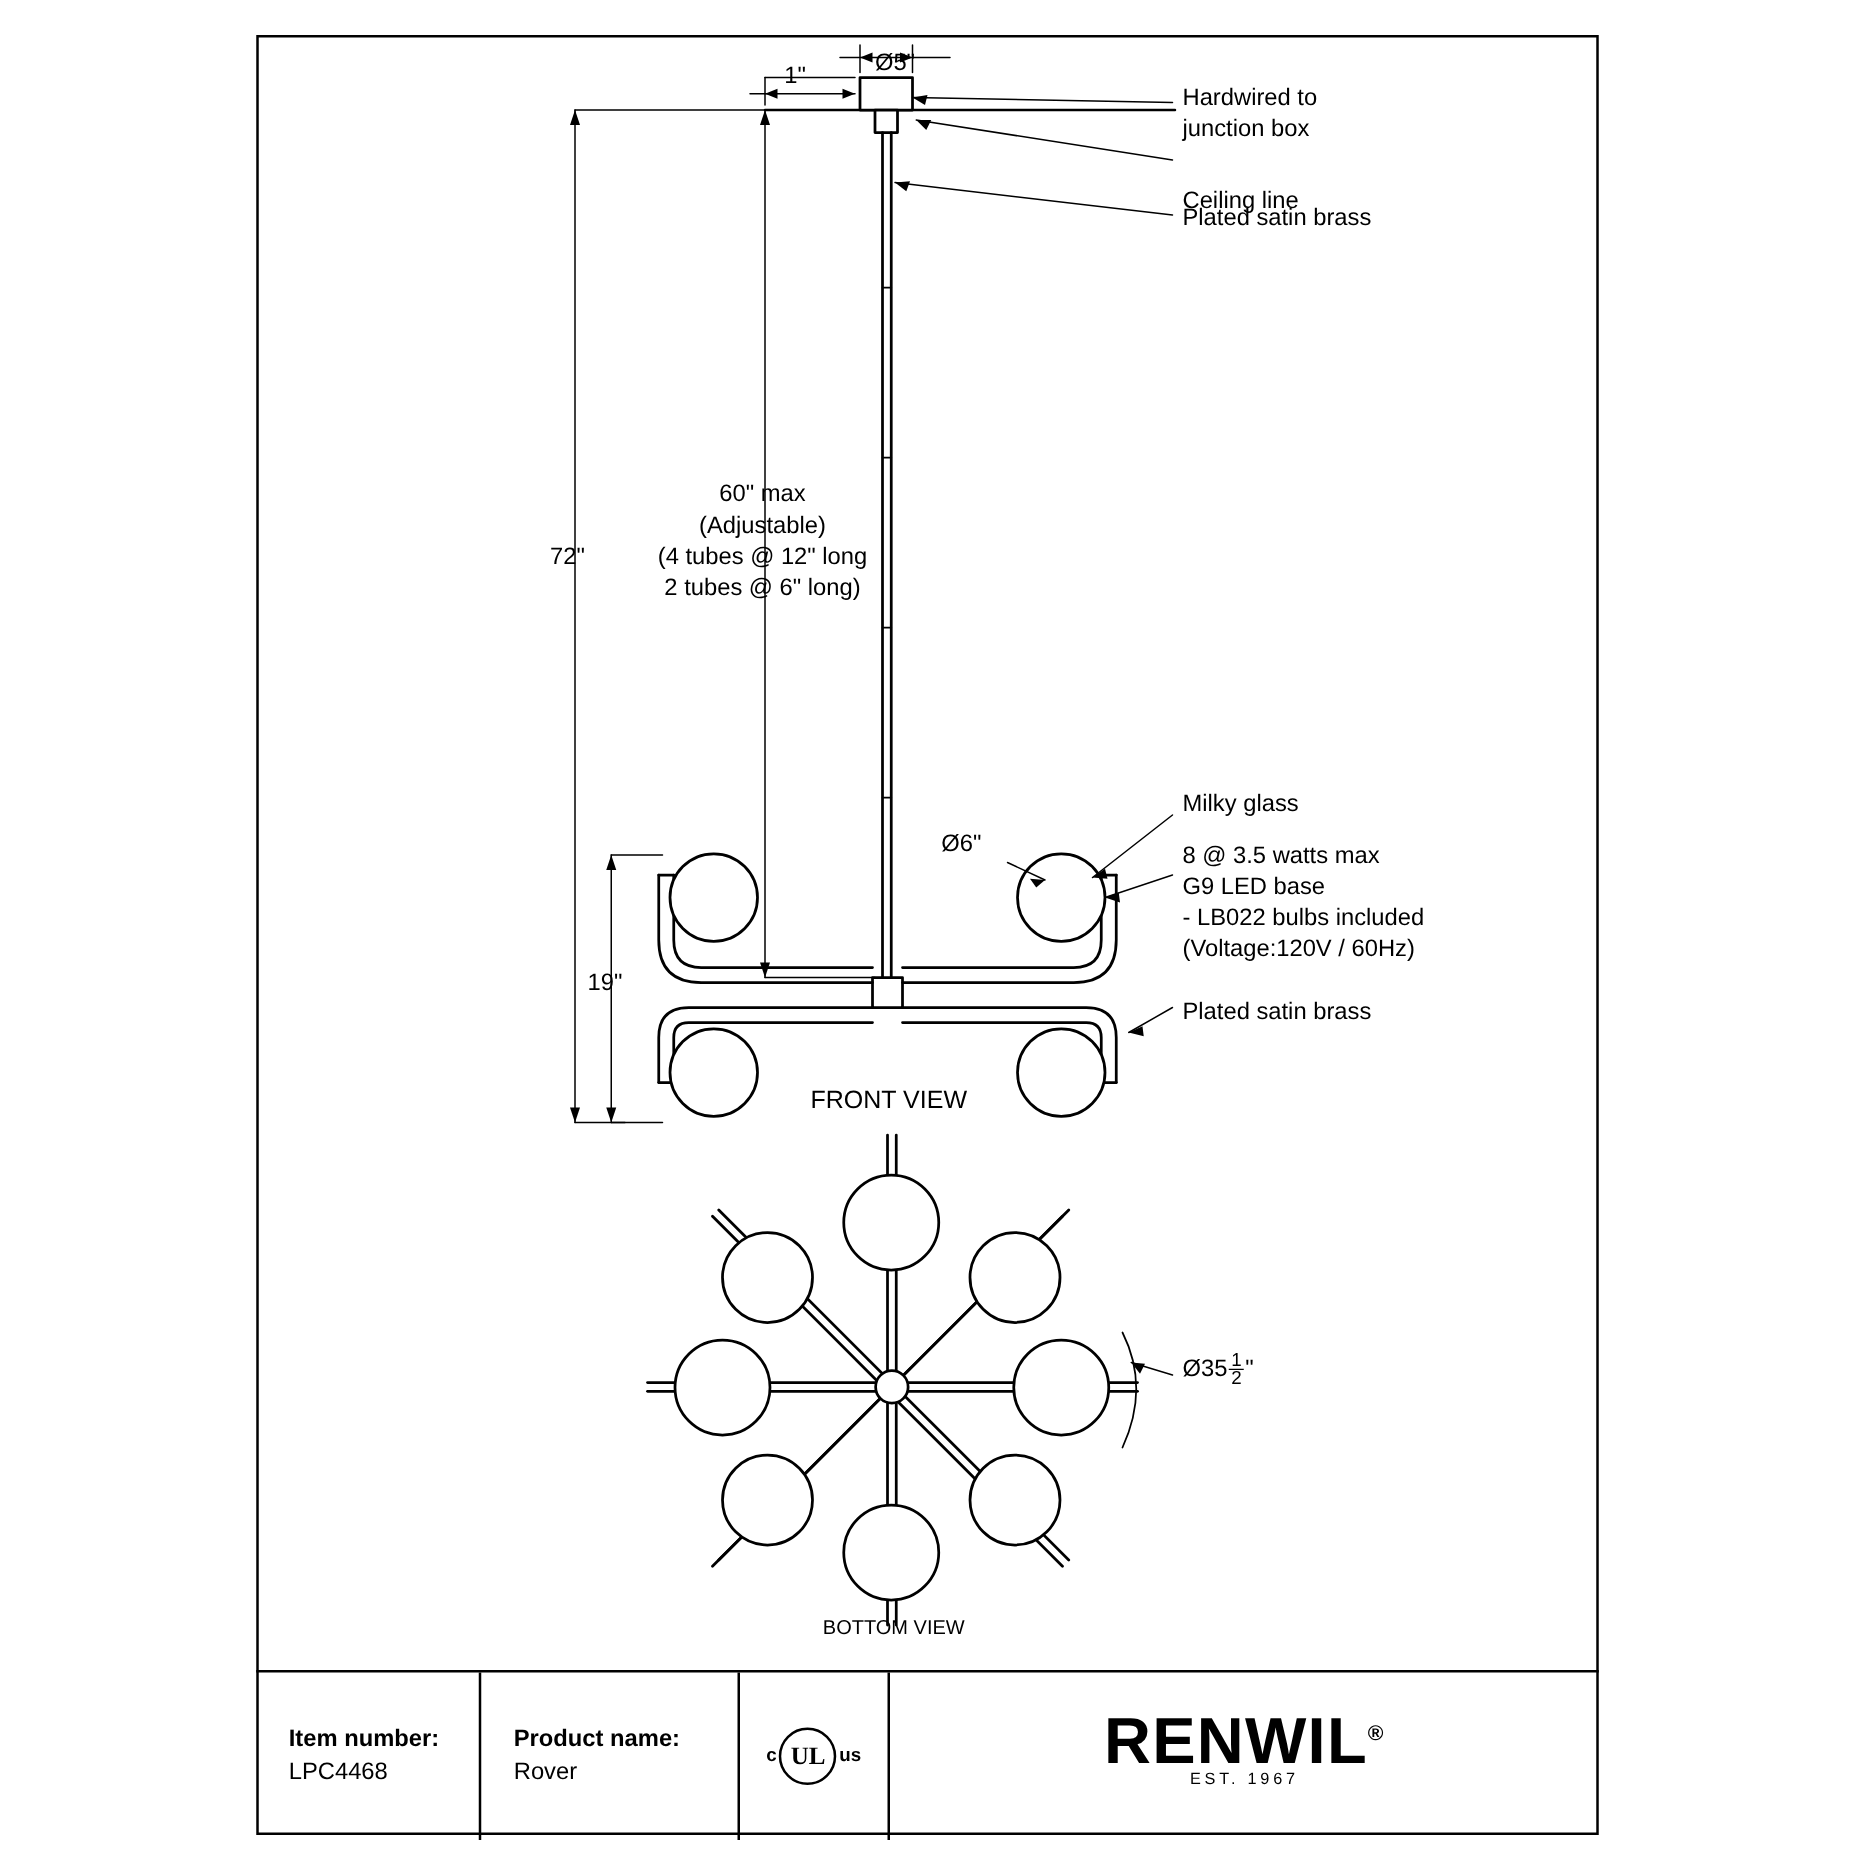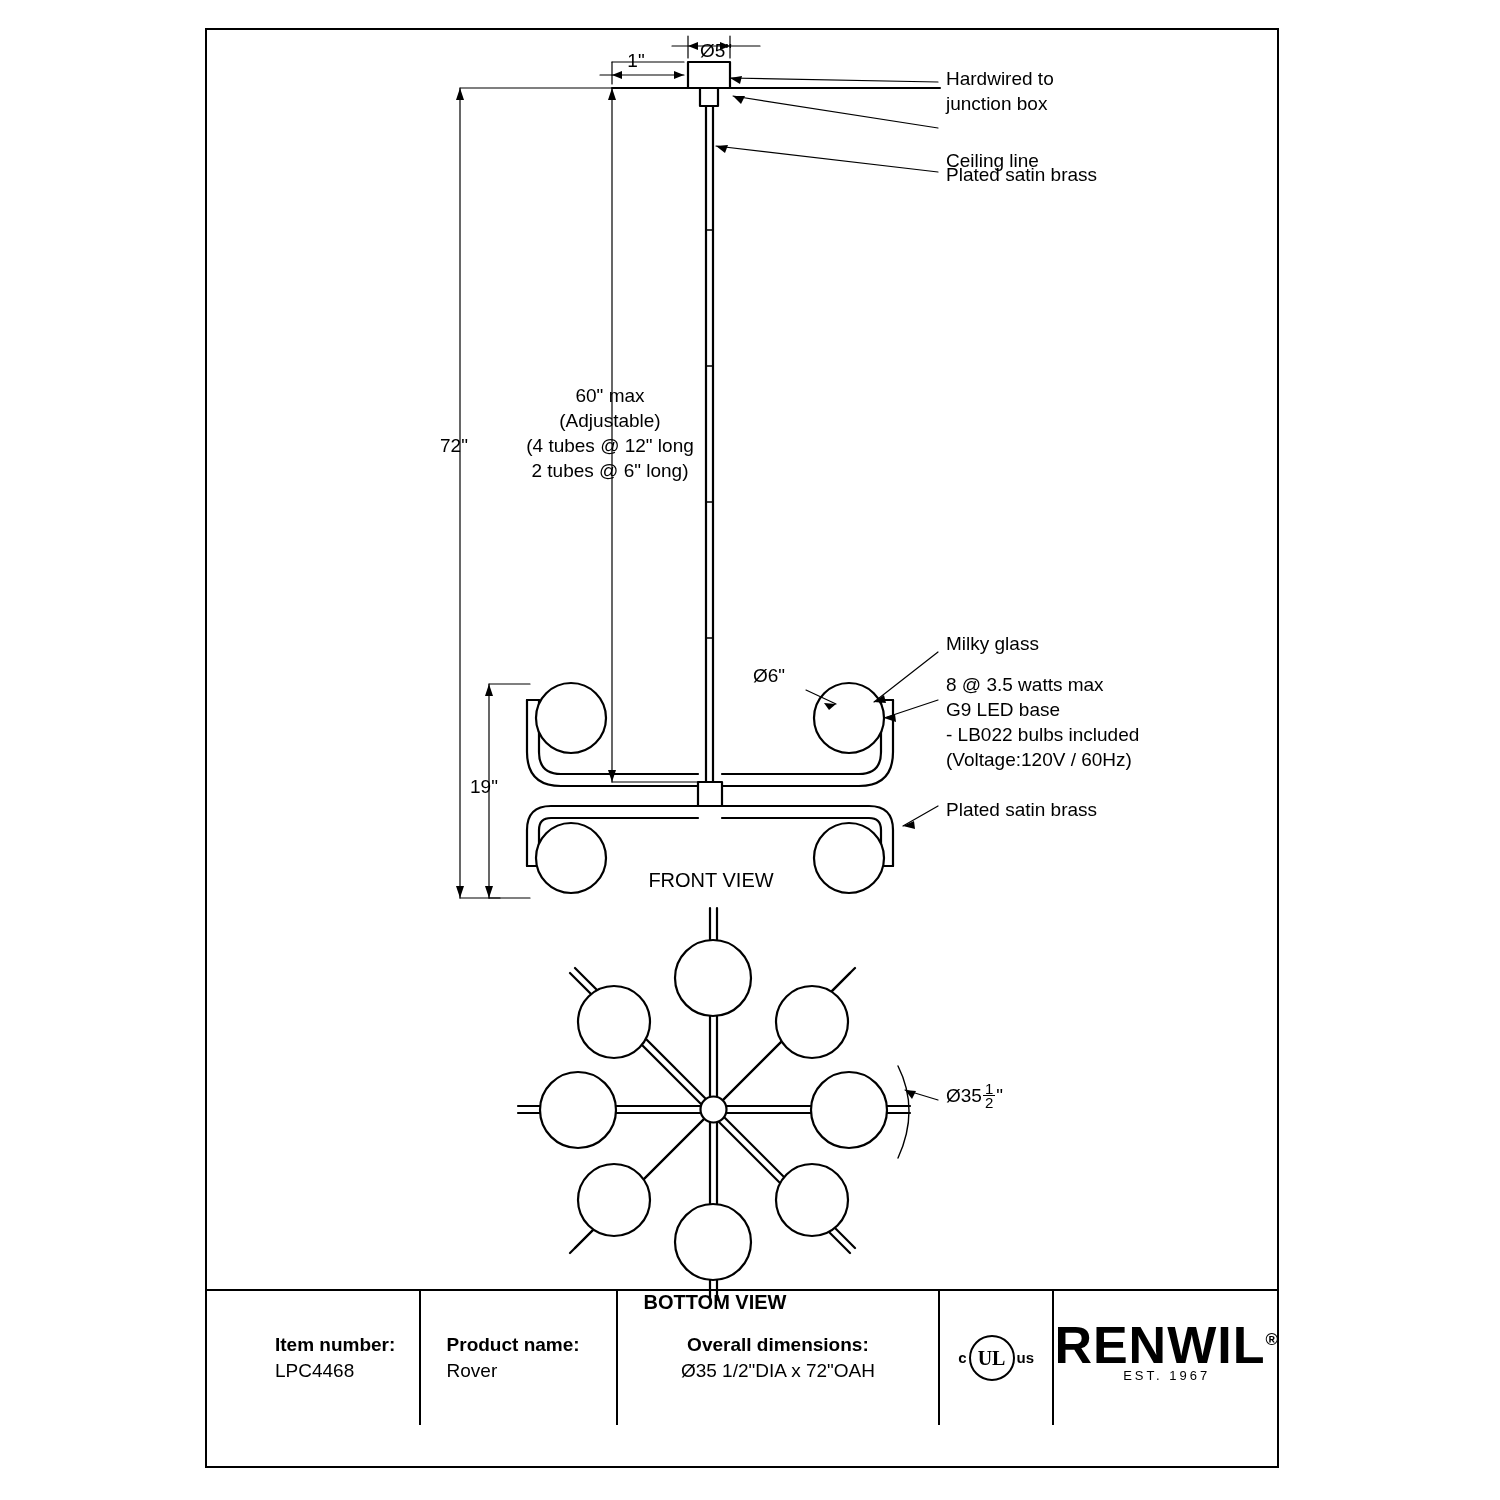--- a/index.html
+++ b/index.html
@@ -37,27 +37,26 @@
     line-height: 25px;
     white-space: pre;
     color: #000;
   }
   .lbl.center { text-align: center; }
 
   
   #titleblock {
     position: absolute;
     left: 205px;
-    top: 1289px;
+    top: 1336px;
     width: 1074px;
     height: 136px;
     border-top: 2px solid #000;
     box-sizing: border-box;
     display: flex;
-    padding-left: 44px;
   }
   .tb-cell {
     border-right: 2px solid #000;
     box-sizing: border-box;
     display: flex;
     flex-direction: column;
     justify-content: center;
     align-items: center;
     font-size: 19px;
     line-height: 26px;
@@ -252,44 +251,40 @@
 <div class="lbl" style="left:753px; top:663px;">Ø6"</div>
 
 <div class="lbl" style="left:946px; top:631px;">Milky glass</div>
 <div class="lbl" style="left:946px; top:672px;">8 @ 3.5 watts max</div>
 <div class="lbl" style="left:946px; top:697px;">G9 LED base</div>
 <div class="lbl" style="left:946px; top:722px;">- LB022 bulbs included</div>
 <div class="lbl" style="left:946px; top:747px;">(Voltage:120V / 60Hz)</div>
 <div class="lbl" style="left:946px; top:797px;">Plated satin brass</div>
 
 <div class="lbl center" style="left:606px; top:868px; width:210px; font-size:20px;">FRONT VIEW</div>
-<div class="lbl center" style="left:610px; top:1290px; width:210px; font-size:20px;font-weight:bold;">BOTTOM VIEW</div>
+<div class="lbl center" style="left:610px; top:1290px; width:210px; font-size:16px;">BOTTOM VIEW</div>
 
 <div style="position:absolute; left:946px; top:1082px; display:flex; align-items:center; font-size:19px; font-family:'Liberation Sans',sans-serif;justify-content:flex-end;">
   <span>Ø35</span>
   <span style="display:inline-flex; flex-direction:column; align-items:center; font-size:15px; line-height:13px; margin:0 1px;">
     <span style="border-bottom:1.4px solid #000; padding:0 2px;">1</span>
     <span style="padding:0 2px;">2</span>
   </span>
   <span>"</span>
 </div>
 
 <div id="titleblock">
   <div class="tb-cell" id="tb-item">
     <div class="tb-label">Item number:</div>
     <div class="tb-value">LPC4468</div>
   </div>
   <div class="tb-cell" id="tb-name">
     <div class="tb-label">Product name:</div>
     <div class="tb-value">Rover</div>
   </div>
-  <div class="tb-cell" id="tb-dims">
-    <div class="tb-label">Overall dimensions:</div>
-    <div class="tb-value">Ø35 1/2"DIA x 72"OAH</div>
-  </div>
   <div class="tb-cell" id="tb-ul">
     <div class="ul-mark">
       <span style="font-size:15px;">c</span>
       <span class="ul-circle">UL</span>
       <span style="font-size:15px;">us</span>
     </div>
   </div>
   <div class="tb-cell" id="tb-logo">
     <div id="logo-main"><span>RENWIL</span><span class="reg">®</span></div>
     <div id="logo-sub">EST. 1967</div>

